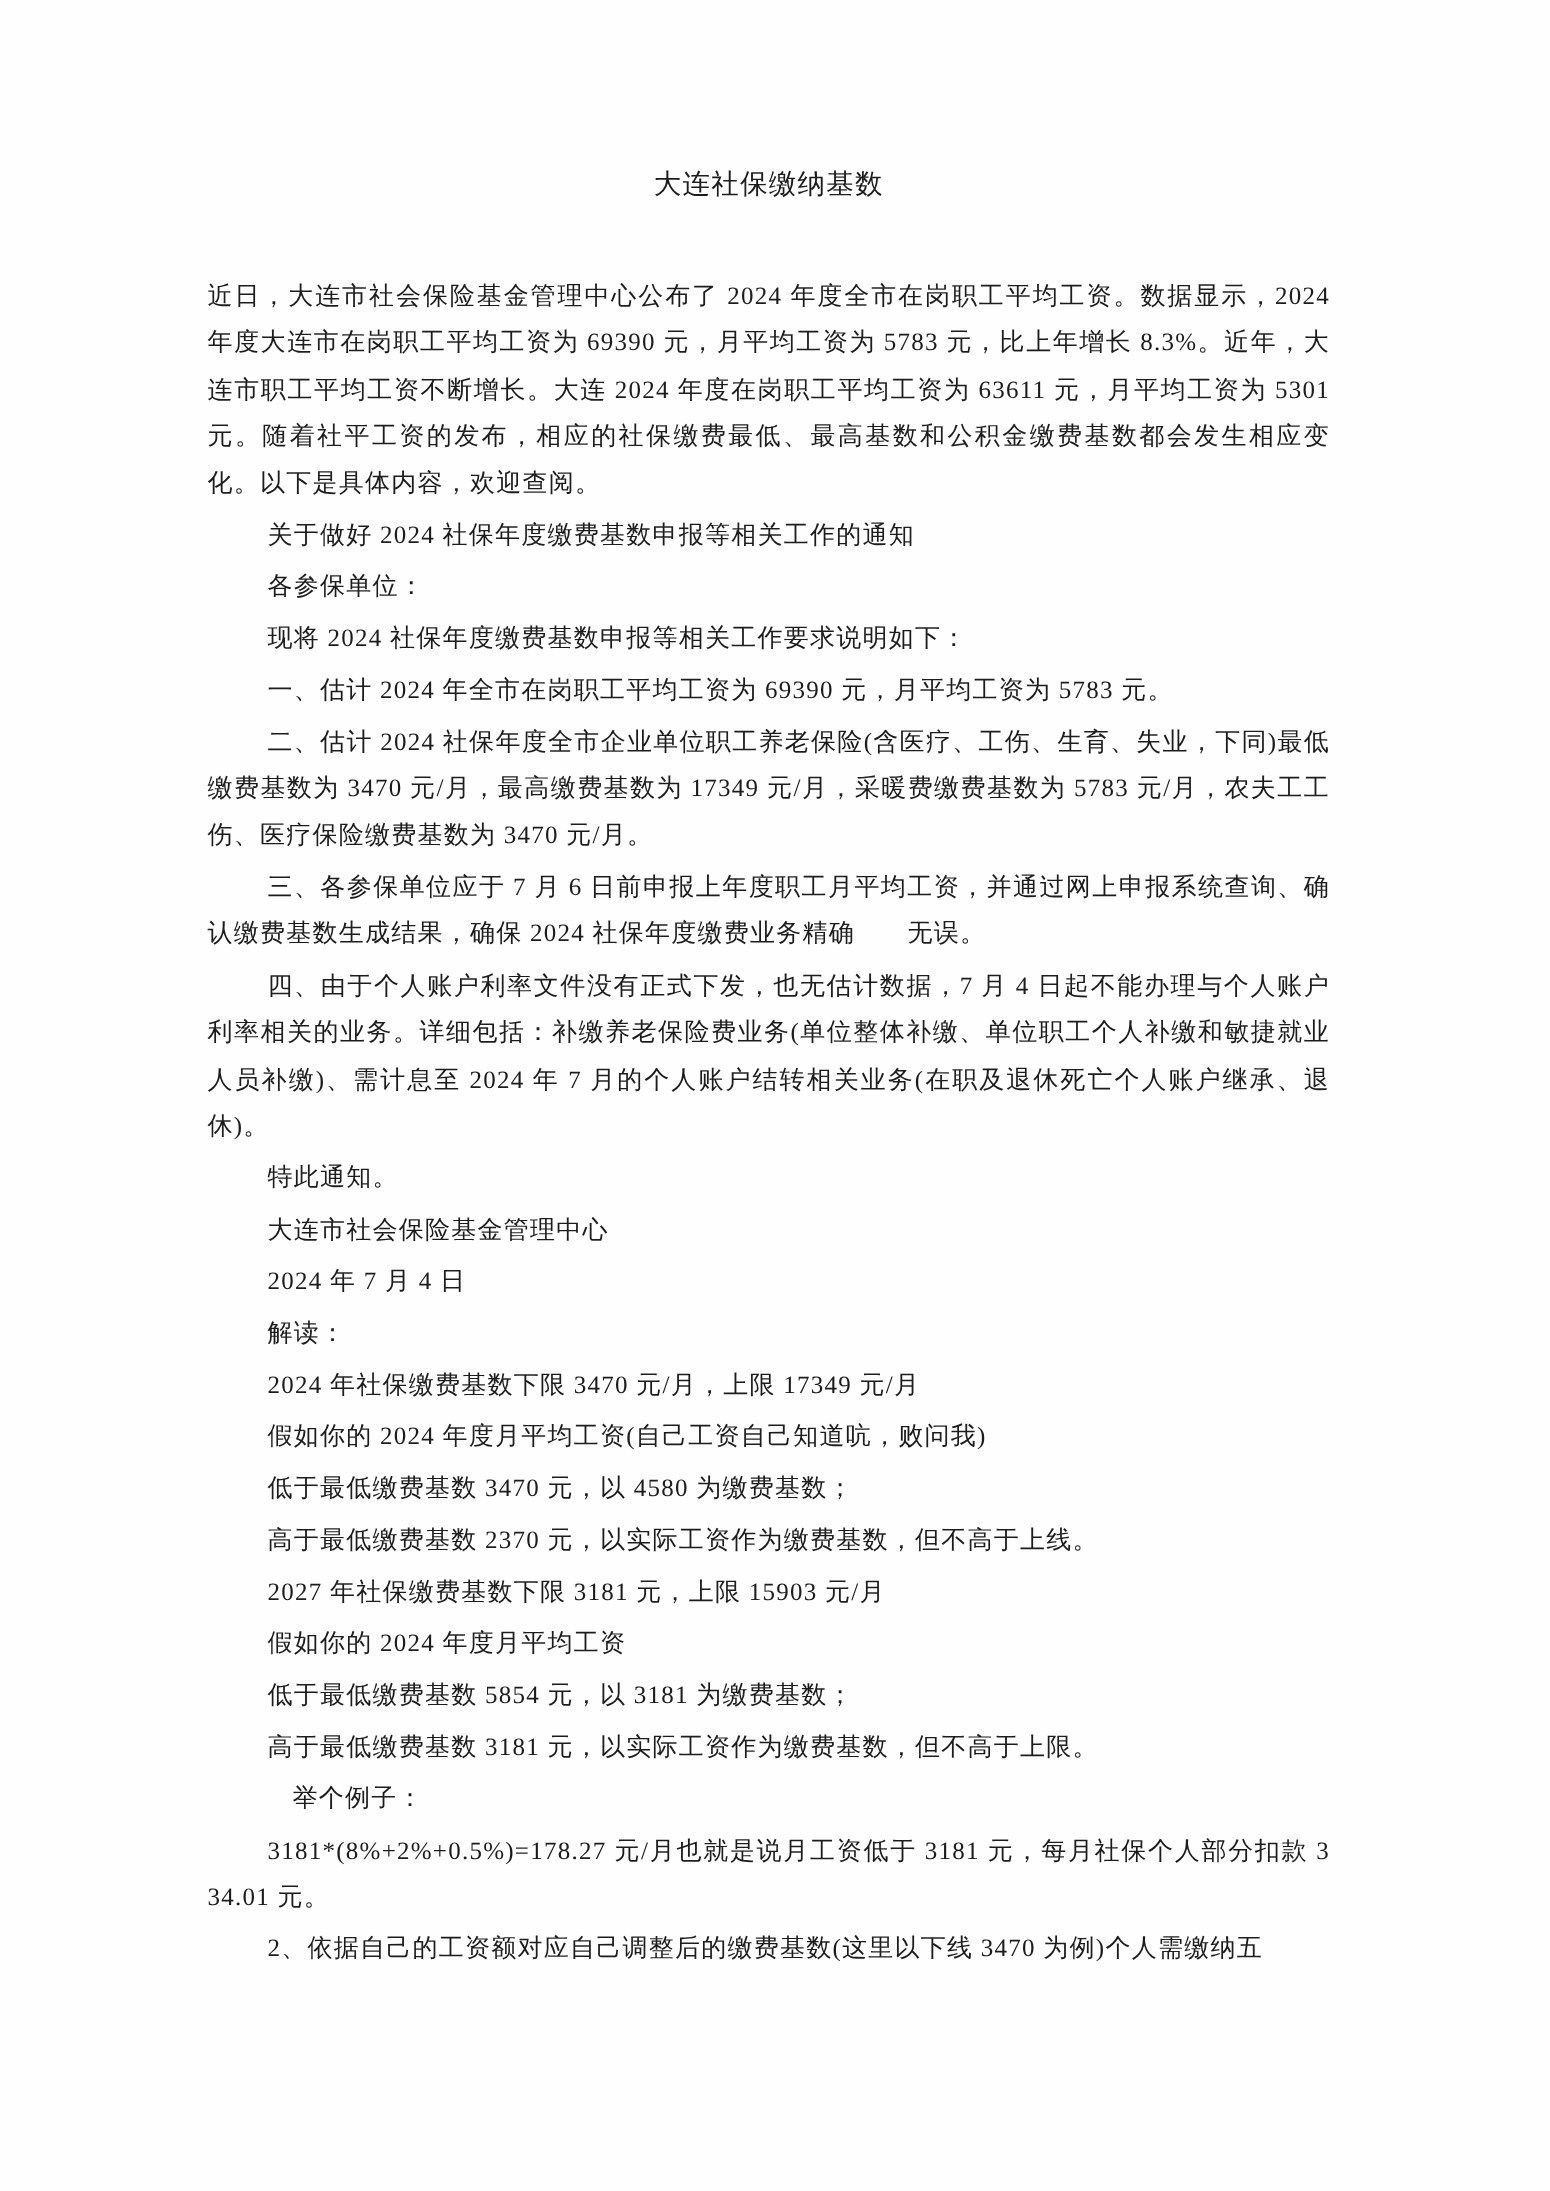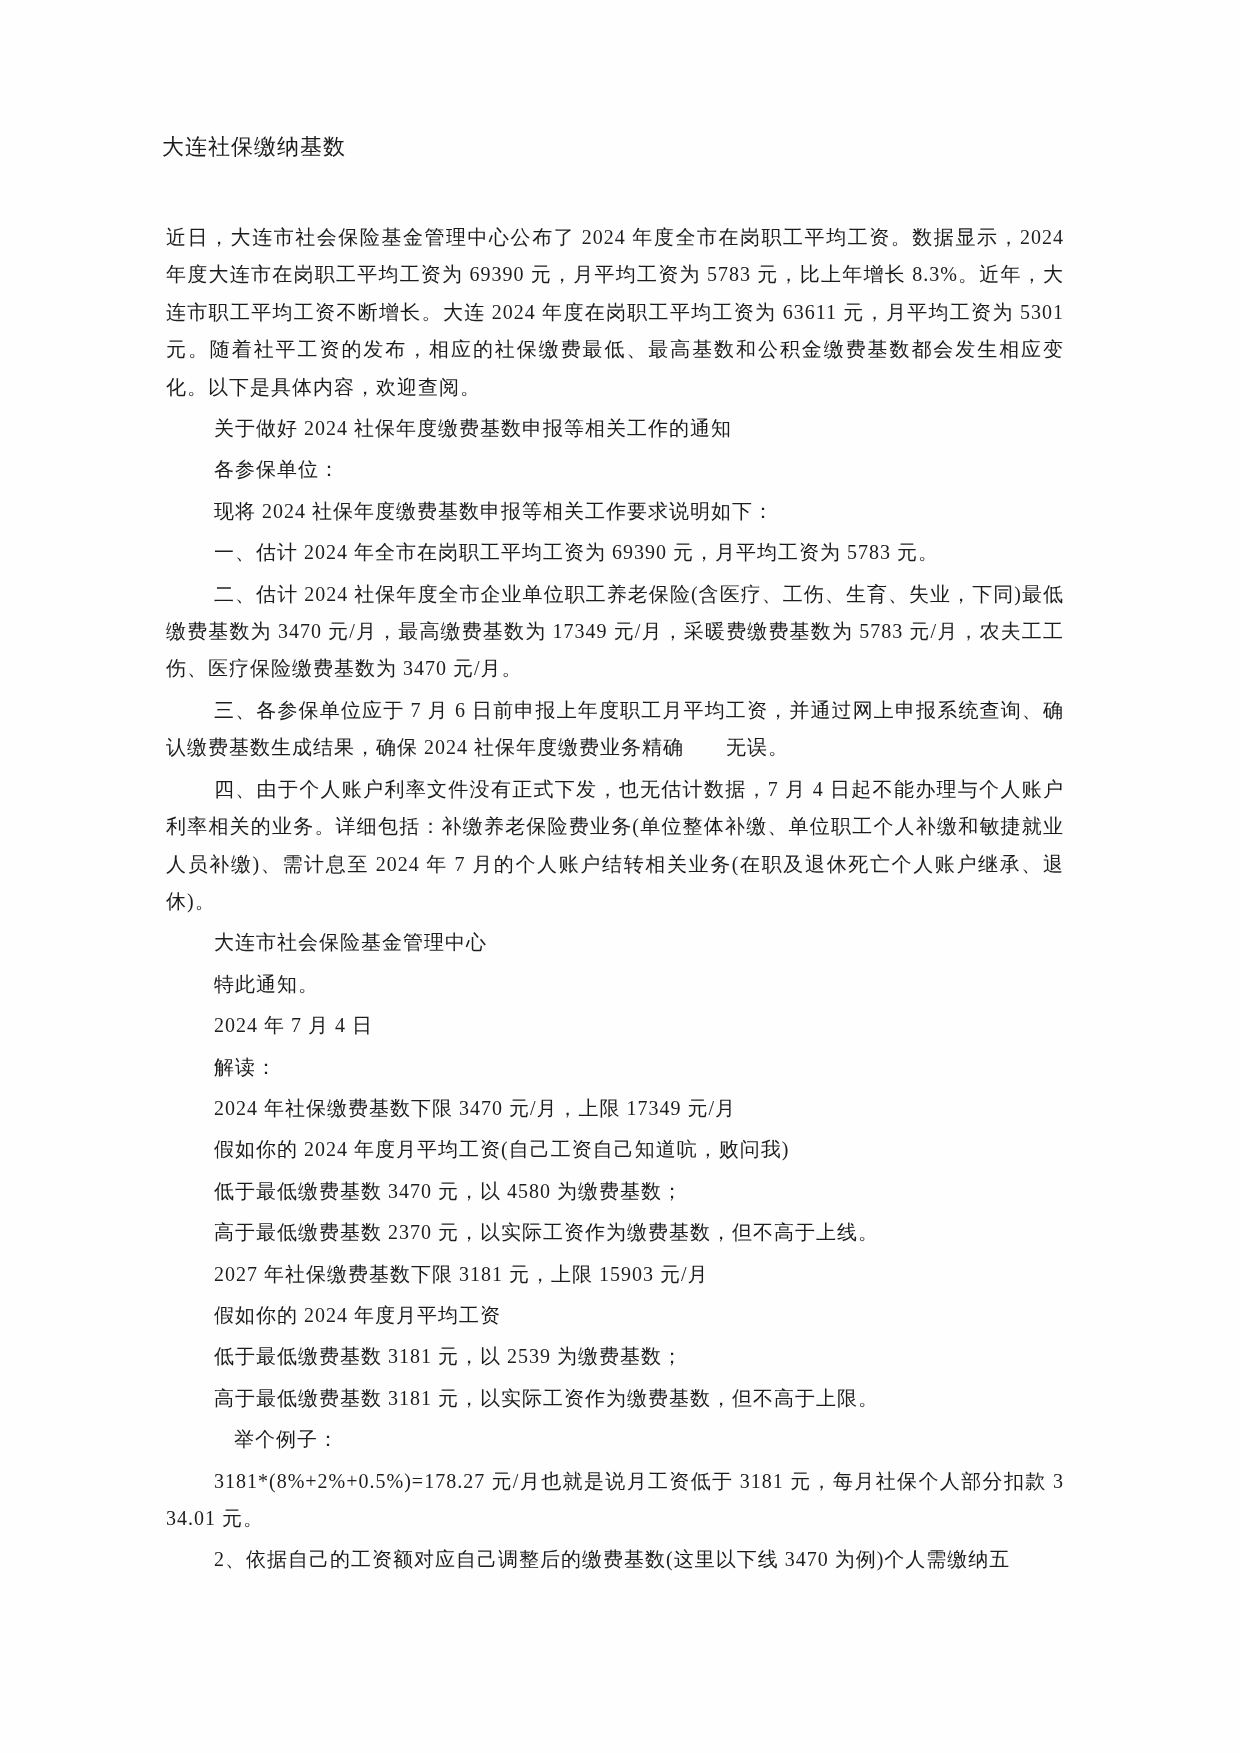--- a/index.html
+++ b/index.html
@@ -22,21 +22,21 @@
   }
   .content {
     position: absolute;
     left: 162px;
     top: 128px;
     width: 906px;
   }
   .doc-title {
     font-size: 22px;
     font-weight: 400;
-    text-align: left;
+    text-align: center;
     letter-spacing: 1px;
     line-height: 38px;
     margin: 0 0 53px 0;
   }
   .para {
     font-size: 20px;
     line-height: 37.4px;
     letter-spacing: 1px;
     margin: 4px;
     text-align: justify;
@@ -54,30 +54,30 @@
     <h1 class="doc-title">大连社保缴纳基数</h1>
     <div class="doc-body">
         <p class="para no-indent">近日，大连市社会保险基金管理中心公布了 2024 年度全市在岗职工平均工资。数据显示，2024 年度大连市在岗职工平均工资为 69390 元，月平均工资为 5783 元，比上年增长 8.3%。近年，大连市职工平均工资不断增长。大连 2024 年度在岗职工平均工资为 63611 元，月平均工资为 5301 元。随着社平工资的发布，相应的社保缴费最低、最高基数和公积金缴费基数都会发生相应变化。以下是具体内容，欢迎查阅。</p>
         <p class="para indent">关于做好 2024 社保年度缴费基数申报等相关工作的通知</p>
         <p class="para indent">各参保单位：</p>
         <p class="para indent">现将 2024 社保年度缴费基数申报等相关工作要求说明如下：</p>
         <p class="para indent">一、估计 2024 年全市在岗职工平均工资为 69390 元，月平均工资为 5783 元。</p>
         <p class="para indent">二、估计 2024 社保年度全市企业单位职工养老保险(含医疗、工伤、生育、失业，下同)最低缴费基数为 3470 元/月，最高缴费基数为 17349 元/月，采暖费缴费基数为 5783 元/月，农夫工工伤、医疗保险缴费基数为 3470 元/月。</p>
         <p class="para indent">三、各参保单位应于 7 月 6 日前申报上年度职工月平均工资，并通过网上申报系统查询、确认缴费基数生成结果，确保 2024 社保年度缴费业务精确　　无误。</p>
         <p class="para indent">四、由于个人账户利率文件没有正式下发，也无估计数据，7 月 4 日起不能办理与个人账户利率相关的业务。详细包括：补缴养老保险费业务(单位整体补缴、单位职工个人补缴和敏捷就业人员补缴)、需计息至 2024 年 7 月的个人账户结转相关业务(在职及退休死亡个人账户继承、退休)。</p>
+        <p class="para indent">特此通知。</p>
         <p class="para indent">大连市社会保险基金管理中心</p>
-        <p class="para indent">特此通知。</p>
         <p class="para indent">2024 年 7 月 4 日</p>
         <p class="para indent">解读：</p>
         <p class="para indent">2024 年社保缴费基数下限 3470 元/月，上限 17349 元/月</p>
         <p class="para indent">假如你的 2024 年度月平均工资(自己工资自己知道吭，败问我)</p>
         <p class="para indent">低于最低缴费基数 3470 元，以 4580 为缴费基数；</p>
         <p class="para indent">高于最低缴费基数 2370 元，以实际工资作为缴费基数，但不高于上线。</p>
         <p class="para indent">2027 年社保缴费基数下限 3181 元，上限 15903 元/月</p>
         <p class="para indent">假如你的 2024 年度月平均工资</p>
-        <p class="para indent">低于最低缴费基数 3181 元，以 2539 为缴费基数；</p>
+        <p class="para indent">低于最低缴费基数 5854 元，以 3181 为缴费基数；</p>
         <p class="para indent">高于最低缴费基数 3181 元，以实际工资作为缴费基数，但不高于上限。</p>
         <p class="para indent-extra">举个例子：</p>
         <p class="para indent">3181*(8%+2%+0.5%)=178.27 元/月也就是说月工资低于 3181 元，每月社保个人部分扣款 334.01 元。</p>
         <p class="para indent">2、依据自己的工资额对应自己调整后的缴费基数(这里以下线 3470 为例)个人需缴纳五</p>
       </div>
   </div>
 </div>
 
 </body></html>

